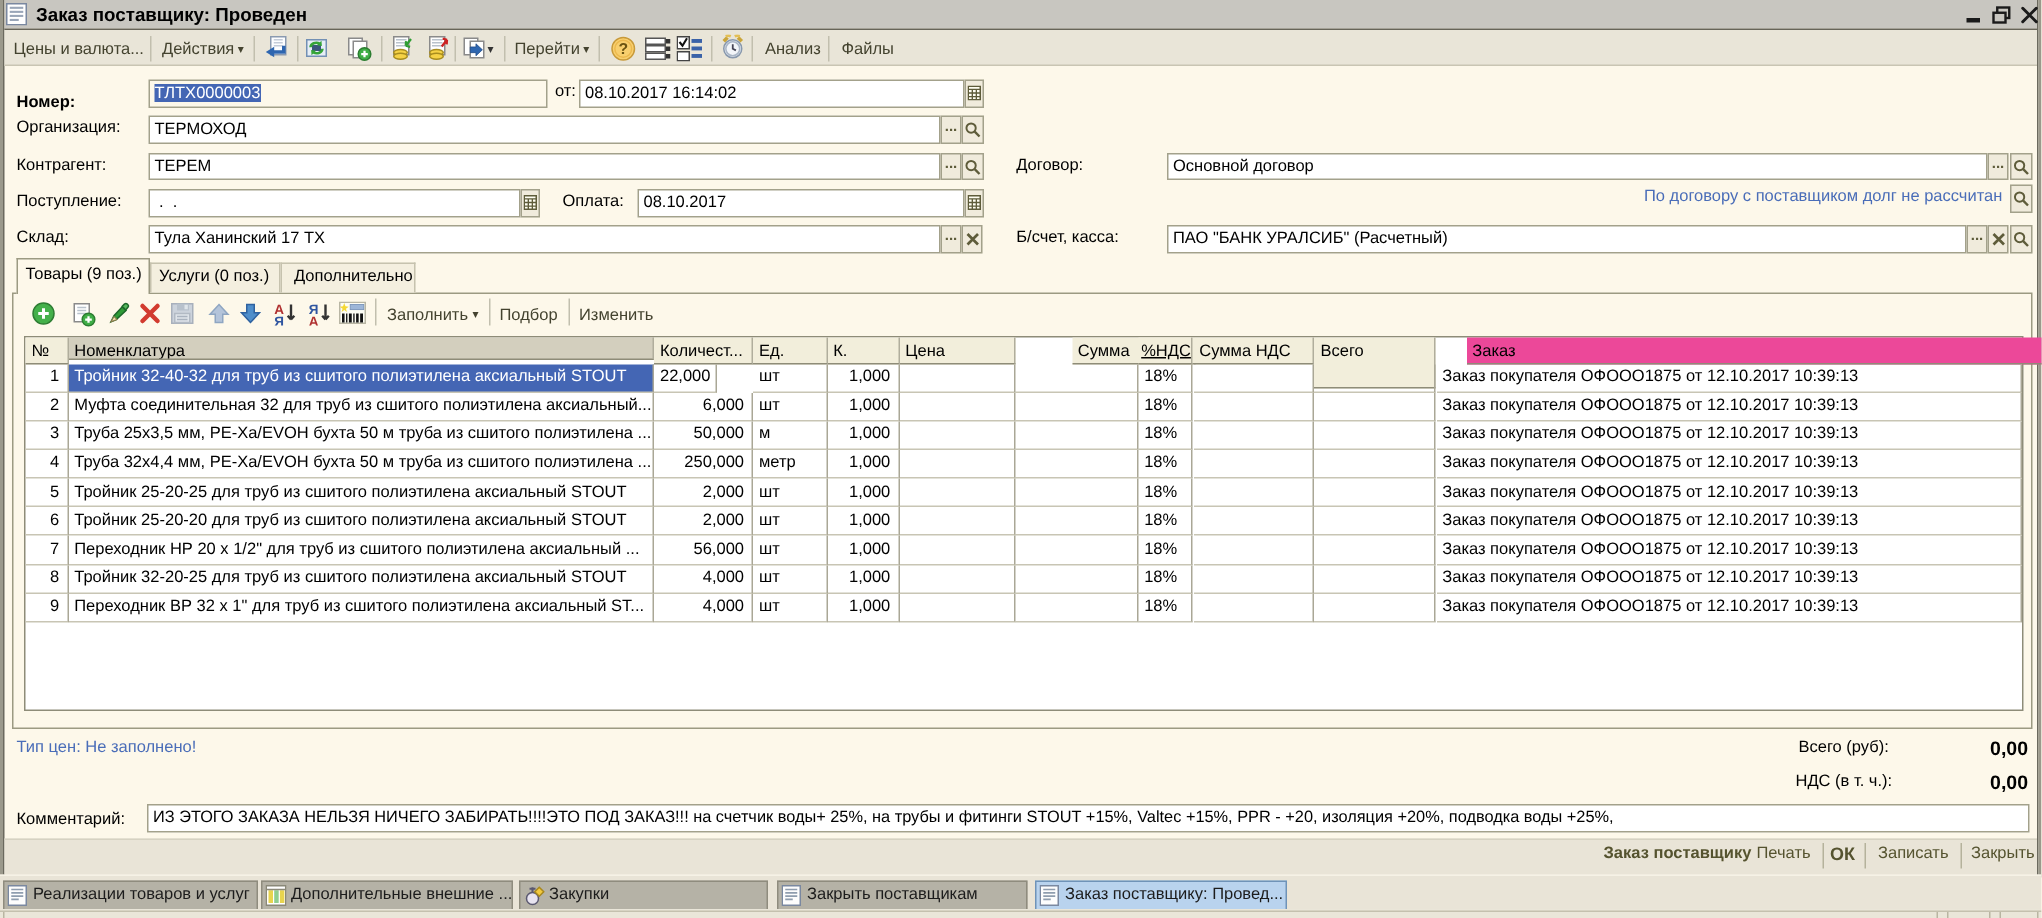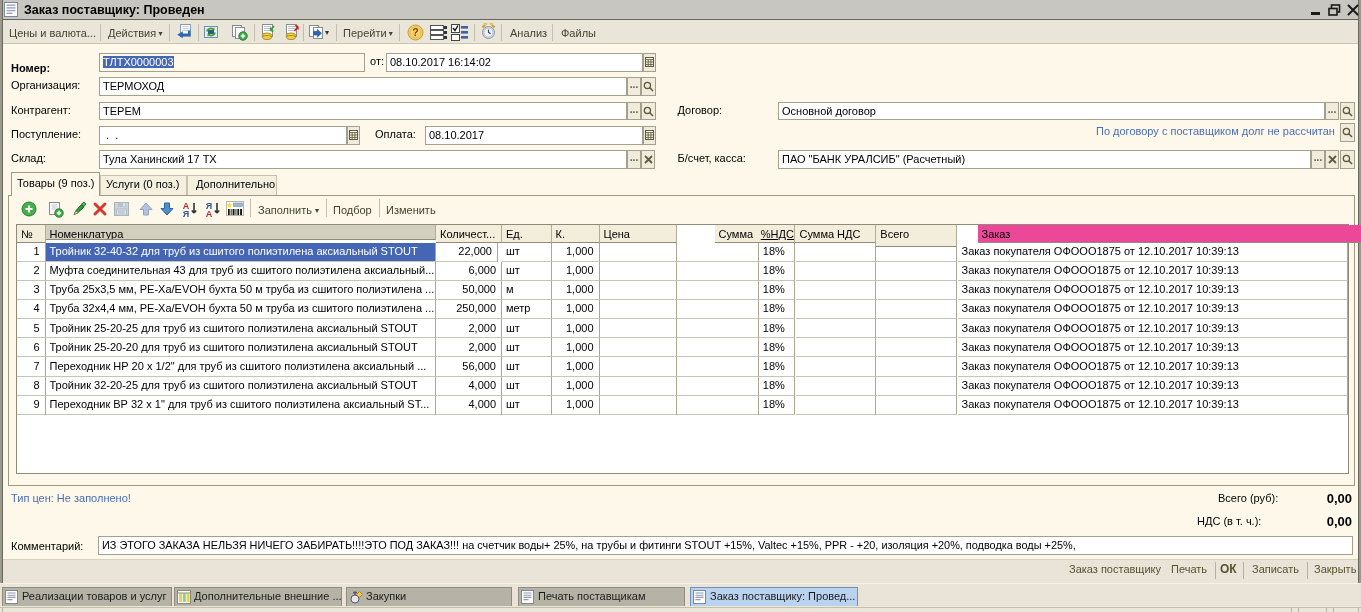--- a/index.html
+++ b/index.html
@@ -247,35 +247,35 @@
 <div class="abs" style="left:16px;top:224px;width:1333px;height:250px;background:#ffffff;border:1px solid #8e8c78;"></div>
 <div class="abs" style="left:17px;top:225px;width:28.5px;height:17.5px;background:#f2eedb;border-right:1px solid #b0ad9c;border-bottom:1px solid #8e8c78;padding:2.5px 4px;overflow:hidden;white-space:nowrap;font-size:11px;">№</div>
 <div class="abs" style="left:45.5px;top:225px;width:390.5px;height:15px;background:#d3cfbe;border-right:1px solid #b0ad9c;border-bottom:1px solid #8e8c78;padding:2.5px 4px;overflow:hidden;white-space:nowrap;font-size:11px;">Номенклатура</div>
 <div class="abs" style="left:436px;top:225px;width:66px;height:17.5px;background:#f2eedb;border-right:1px solid #b0ad9c;border-bottom:1px solid #8e8c78;padding:2.5px 4px;overflow:hidden;white-space:nowrap;font-size:11px;">Количест...</div>
 <div class="abs" style="left:502px;top:225px;width:49.5px;height:17.5px;background:#f2eedb;border-right:1px solid #b0ad9c;border-bottom:1px solid #8e8c78;padding:2.5px 4px;overflow:hidden;white-space:nowrap;font-size:11px;">Ед.</div>
 <div class="abs" style="left:551.5px;top:225px;width:48.0px;height:17.5px;background:#f2eedb;border-right:1px solid #b0ad9c;border-bottom:1px solid #8e8c78;padding:2.5px 4px;overflow:hidden;white-space:nowrap;font-size:11px;">К.</div>
 <div class="abs" style="left:599.5px;top:225px;width:77.0px;height:17.5px;background:#f2eedb;border-right:1px solid #b0ad9c;border-bottom:1px solid #8e8c78;padding:2.5px 4px;overflow:hidden;white-space:nowrap;font-size:11px;">Цена</div>
 <div class="abs" style="left:676.5px;top:225px;width:82.29999999999995px;height:17.5px;background:#f2eedb;border-right:1px solid #b0ad9c;border-bottom:1px solid #8e8c78;padding:2.5px 4px;overflow:hidden;white-space:nowrap;font-size:11px;margin-left:38px;">Сумма</div>
 <div class="abs" style="left:758.8px;top:225px;width:36.700000000000045px;height:17.5px;background:#f2eedb;border-right:1px solid #b0ad9c;border-bottom:1px solid #8e8c78;padding:2.5px 2px;overflow:hidden;white-space:nowrap;font-size:11px;text-decoration:underline;">%НДС</div>
 <div class="abs" style="left:795.5px;top:225px;width:80.79999999999995px;height:17.5px;background:#f2eedb;border-right:1px solid #b0ad9c;border-bottom:1px solid #8e8c78;padding:2.5px 4px;overflow:hidden;white-space:nowrap;font-size:11px;">Сумма НДС</div>
-<div class="abs" style="left:876.3px;top:225px;width:81.20000000000005px;height:22px;background:#f2eedb;border-right:1px solid #b0ad9c;border-bottom:1px solid #8e8c78;padding:2.5px 4px;overflow:hidden;white-space:nowrap;font-size:11px;">Всего</div>
+<div class="abs" style="left:876.3px;top:225px;width:81.20000000000005px;height:34px;background:#f2eedb;border-right:1px solid #b0ad9c;border-bottom:1px solid #8e8c78;padding:2.5px 4px;overflow:hidden;white-space:nowrap;font-size:11px;">Всего</div>
 <div class="abs" style="left:957.5px;top:225px;width:390.5px;height:17.5px;background:#ec4899;border-right:1px solid #b0ad9c;border-bottom:1px solid #8e8c78;padding:2.5px 4px;overflow:hidden;white-space:nowrap;font-size:11px;margin-left:20px;">Заказ</div>
 <div class="abs" style="left:17px;top:242.5px;width:28.5px;height:19.15px;border-right:1px solid #aaa796;border-bottom:1px solid #c8c5b4;padding:2.5px 5px 2.5px 4px;overflow:hidden;white-space:nowrap;font-size:11px;text-align:right;">1</div>
 <div class="abs" style="left:45.5px;top:242.5px;width:390.5px;height:19.15px;border-right:1px solid #aaa796;border-bottom:1px solid #c8c5b4;padding:2.5px 2px 2.5px 4px;overflow:hidden;white-space:nowrap;font-size:11px;text-align:left;background:#4466b4;color:#fff;">Тройник 32-40-32 для труб из сшитого полиэтилена аксиальный STOUT</div>
-<div class="abs" style="left:436px;top:242.5px;width:62px;height:19.15px;border-right:1px solid #aaa796;border-bottom:1px solid #c8c5b4;padding:2.5px 5px 2.5px 4px;overflow:hidden;white-space:nowrap;font-size:11px;text-align:right;">22,000</div>
+<div class="abs" style="left:436px;top:242.5px;width:42px;height:19.15px;border-right:1px solid #aaa796;border-bottom:1px solid #c8c5b4;padding:2.5px 5px 2.5px 4px;overflow:hidden;white-space:nowrap;font-size:11px;text-align:center;">22,000</div>
 <div class="abs" style="left:502px;top:242.5px;width:49.5px;height:19.15px;border-right:1px solid #aaa796;border-bottom:1px solid #c8c5b4;padding:2.5px 2px 2.5px 4px;overflow:hidden;white-space:nowrap;font-size:11px;text-align:left;">шт</div>
 <div class="abs" style="left:551.5px;top:242.5px;width:48.0px;height:19.15px;border-right:1px solid #aaa796;border-bottom:1px solid #c8c5b4;padding:2.5px 5px 2.5px 4px;overflow:hidden;white-space:nowrap;font-size:11px;text-align:right;">1,000</div>
 <div class="abs" style="left:599.5px;top:242.5px;width:77.0px;height:19.15px;border-right:1px solid #aaa796;border-bottom:1px solid #c8c5b4;padding:2.5px 2px 2.5px 4px;overflow:hidden;white-space:nowrap;font-size:11px;text-align:left;"></div>
 <div class="abs" style="left:676.5px;top:242.5px;width:82.29999999999995px;height:19.15px;border-right:1px solid #aaa796;border-bottom:1px solid #c8c5b4;padding:2.5px 2px 2.5px 4px;overflow:hidden;white-space:nowrap;font-size:11px;text-align:left;"></div>
 <div class="abs" style="left:758.8px;top:242.5px;width:36.700000000000045px;height:19.15px;border-right:1px solid #aaa796;border-bottom:1px solid #c8c5b4;padding:2.5px 2px 2.5px 4px;overflow:hidden;white-space:nowrap;font-size:11px;text-align:left;">18%</div>
 <div class="abs" style="left:795.5px;top:242.5px;width:80.79999999999995px;height:19.15px;border-right:1px solid #aaa796;border-bottom:1px solid #c8c5b4;padding:2.5px 2px 2.5px 4px;overflow:hidden;white-space:nowrap;font-size:11px;text-align:left;"></div>
 <div class="abs" style="left:876.3px;top:242.5px;width:81.20000000000005px;height:19.15px;border-right:1px solid #aaa796;border-bottom:1px solid #c8c5b4;padding:2.5px 2px 2.5px 4px;overflow:hidden;white-space:nowrap;font-size:11px;text-align:left;"></div>
 <div class="abs" style="left:957.5px;top:242.5px;width:390.5px;height:19.15px;border-right:1px solid #aaa796;border-bottom:1px solid #c8c5b4;padding:2.5px 2px 2.5px 4px;overflow:hidden;white-space:nowrap;font-size:11px;text-align:left;">Заказ покупателя ОФООО1875 от 12.10.2017 10:39:13</div>
 <div class="abs" style="left:17px;top:261.65px;width:28.5px;height:19.15px;border-right:1px solid #aaa796;border-bottom:1px solid #c8c5b4;padding:2.5px 5px 2.5px 4px;overflow:hidden;white-space:nowrap;font-size:11px;text-align:right;">2</div>
-<div class="abs" style="left:45.5px;top:261.65px;width:390.5px;height:19.15px;border-right:1px solid #aaa796;border-bottom:1px solid #c8c5b4;padding:2.5px 2px 2.5px 4px;overflow:hidden;white-space:nowrap;font-size:11px;text-align:left;">Муфта соединительная 43 для труб из сшитого полиэтилена аксиальный...</div>
+<div class="abs" style="left:45.5px;top:261.65px;width:390.5px;height:19.15px;border-right:1px solid #aaa796;border-bottom:1px solid #c8c5b4;padding:2.5px 2px 2.5px 4px;overflow:hidden;white-space:nowrap;font-size:11px;text-align:left;">Муфта соединительная 32 для труб из сшитого полиэтилена аксиальный...</div>
 <div class="abs" style="left:436px;top:261.65px;width:66px;height:19.15px;border-right:1px solid #aaa796;border-bottom:1px solid #c8c5b4;padding:2.5px 5px 2.5px 4px;overflow:hidden;white-space:nowrap;font-size:11px;text-align:right;">6,000</div>
 <div class="abs" style="left:502px;top:261.65px;width:49.5px;height:19.15px;border-right:1px solid #aaa796;border-bottom:1px solid #c8c5b4;padding:2.5px 2px 2.5px 4px;overflow:hidden;white-space:nowrap;font-size:11px;text-align:left;">шт</div>
 <div class="abs" style="left:551.5px;top:261.65px;width:48.0px;height:19.15px;border-right:1px solid #aaa796;border-bottom:1px solid #c8c5b4;padding:2.5px 5px 2.5px 4px;overflow:hidden;white-space:nowrap;font-size:11px;text-align:right;">1,000</div>
 <div class="abs" style="left:599.5px;top:261.65px;width:77.0px;height:19.15px;border-right:1px solid #aaa796;border-bottom:1px solid #c8c5b4;padding:2.5px 2px 2.5px 4px;overflow:hidden;white-space:nowrap;font-size:11px;text-align:left;"></div>
 <div class="abs" style="left:676.5px;top:261.65px;width:82.29999999999995px;height:19.15px;border-right:1px solid #aaa796;border-bottom:1px solid #c8c5b4;padding:2.5px 2px 2.5px 4px;overflow:hidden;white-space:nowrap;font-size:11px;text-align:left;"></div>
 <div class="abs" style="left:758.8px;top:261.65px;width:36.700000000000045px;height:19.15px;border-right:1px solid #aaa796;border-bottom:1px solid #c8c5b4;padding:2.5px 2px 2.5px 4px;overflow:hidden;white-space:nowrap;font-size:11px;text-align:left;">18%</div>
 <div class="abs" style="left:795.5px;top:261.65px;width:80.79999999999995px;height:19.15px;border-right:1px solid #aaa796;border-bottom:1px solid #c8c5b4;padding:2.5px 2px 2.5px 4px;overflow:hidden;white-space:nowrap;font-size:11px;text-align:left;"></div>
 <div class="abs" style="left:876.3px;top:261.65px;width:81.20000000000005px;height:19.15px;border-right:1px solid #aaa796;border-bottom:1px solid #c8c5b4;padding:2.5px 2px 2.5px 4px;overflow:hidden;white-space:nowrap;font-size:11px;text-align:left;"></div>
 <div class="abs" style="left:957.5px;top:261.65px;width:390.5px;height:19.15px;border-right:1px solid #aaa796;border-bottom:1px solid #c8c5b4;padding:2.5px 2px 2.5px 4px;overflow:hidden;white-space:nowrap;font-size:11px;text-align:left;">Заказ покупателя ОФООО1875 от 12.10.2017 10:39:13</div>
 <div class="abs" style="left:17px;top:280.8px;width:28.5px;height:19.15px;border-right:1px solid #aaa796;border-bottom:1px solid #c8c5b4;padding:2.5px 5px 2.5px 4px;overflow:hidden;white-space:nowrap;font-size:11px;text-align:right;">3</div>
@@ -349,28 +349,28 @@
 <div class="abs" style="left:436px;top:395.7px;width:66px;height:19.15px;border-right:1px solid #aaa796;border-bottom:1px solid #c8c5b4;padding:2.5px 5px 2.5px 4px;overflow:hidden;white-space:nowrap;font-size:11px;text-align:right;">4,000</div>
 <div class="abs" style="left:502px;top:395.7px;width:49.5px;height:19.15px;border-right:1px solid #aaa796;border-bottom:1px solid #c8c5b4;padding:2.5px 2px 2.5px 4px;overflow:hidden;white-space:nowrap;font-size:11px;text-align:left;">шт</div>
 <div class="abs" style="left:551.5px;top:395.7px;width:48.0px;height:19.15px;border-right:1px solid #aaa796;border-bottom:1px solid #c8c5b4;padding:2.5px 5px 2.5px 4px;overflow:hidden;white-space:nowrap;font-size:11px;text-align:right;">1,000</div>
 <div class="abs" style="left:599.5px;top:395.7px;width:77.0px;height:19.15px;border-right:1px solid #aaa796;border-bottom:1px solid #c8c5b4;padding:2.5px 2px 2.5px 4px;overflow:hidden;white-space:nowrap;font-size:11px;text-align:left;"></div>
 <div class="abs" style="left:676.5px;top:395.7px;width:82.29999999999995px;height:19.15px;border-right:1px solid #aaa796;border-bottom:1px solid #c8c5b4;padding:2.5px 2px 2.5px 4px;overflow:hidden;white-space:nowrap;font-size:11px;text-align:left;"></div>
 <div class="abs" style="left:758.8px;top:395.7px;width:36.700000000000045px;height:19.15px;border-right:1px solid #aaa796;border-bottom:1px solid #c8c5b4;padding:2.5px 2px 2.5px 4px;overflow:hidden;white-space:nowrap;font-size:11px;text-align:left;">18%</div>
 <div class="abs" style="left:795.5px;top:395.7px;width:80.79999999999995px;height:19.15px;border-right:1px solid #aaa796;border-bottom:1px solid #c8c5b4;padding:2.5px 2px 2.5px 4px;overflow:hidden;white-space:nowrap;font-size:11px;text-align:left;"></div>
 <div class="abs" style="left:876.3px;top:395.7px;width:81.20000000000005px;height:19.15px;border-right:1px solid #aaa796;border-bottom:1px solid #c8c5b4;padding:2.5px 2px 2.5px 4px;overflow:hidden;white-space:nowrap;font-size:11px;text-align:left;"></div>
 <div class="abs" style="left:957.5px;top:395.7px;width:390.5px;height:19.15px;border-right:1px solid #aaa796;border-bottom:1px solid #c8c5b4;padding:2.5px 2px 2.5px 4px;overflow:hidden;white-space:nowrap;font-size:11px;text-align:left;">Заказ покупателя ОФООО1875 от 12.10.2017 10:39:13</div>
 <div class="lbl" style="left:11px;top:492px;color:#4a6db8;">Тип цен: Не заполнено!</div>
-<div class="lbl" style="left:1199px;top:492px;margin-left:19px;">Всего (руб):</div>
+<div class="lbl" style="left:1199px;top:492px;">Всего (руб):</div>
 <div class="lbl" style="left:1260px;top:491px;width:92px;text-align:right;font-weight:bold;font-size:13px;">0,00</div>
 <div class="lbl" style="left:1197px;top:515px;">НДС (в т. ч.):</div>
 <div class="lbl" style="left:1260px;top:514px;width:92px;text-align:right;font-weight:bold;font-size:13px;">0,00</div>
 <div class="lbl" style="left:11px;top:539.5px;">Комментарий:</div>
 <div class="fld" style="left:98px;top:536px;width:1255px;height:19px;font-size:10.9px;">ИЗ ЭТОГО ЗАКАЗА НЕЛЬЗЯ НИЧЕГО ЗАБИРАТЬ!!!!ЭТО ПОД ЗАКАЗ!!! на счетчик воды+ 25%, на трубы и фитинги STOUT +15%, Valtec +15%, PPR - +20, изоляция +20%, подводка воды +25%,</div>
 <div class="abs" style="left:3px;top:559px;width:1355px;height:24px;background:#e9e4d7;border-top:1px solid #d6d2c2;"></div>
-<div class="lbl" style="left:1069px;top:562.5px;color:#55532f;">Заказ поставщику</div>
+<div class="lbl" style="left:1069px;top:562.5px;color:#55532f;font-weight:bold;">Заказ поставщику</div>
 <div class="lbl" style="left:1171px;top:562.5px;color:#55532f;">Печать</div>
 <div class="lbl" style="left:1220px;top:562.5px;color:#55532f;font-weight:bold;font-size:12px;top:561.5px;">ОК</div>
 <div class="lbl" style="left:1252px;top:562.5px;color:#55532f;">Записать</div>
 <div class="lbl" style="left:1314px;top:562.5px;color:#55532f;">Закрыть</div>
 <div class="sep" style="left:1215px;top:562px;height:17px;background:#b5b29c;"></div>
 <div class="sep" style="left:1243px;top:562px;height:17px;background:#b5b29c;"></div>
 <div class="sep" style="left:1307px;top:562px;height:17px;background:#b5b29c;"></div>
 <div class="abs" style="left:0;top:583px;width:1361px;height:29px;background:#e9e4d7;border-top:1px solid #f6f2e6;"></div>
 <div class="abs" style="left:2px;top:587px;width:170px;height:20px;background:#b5b2a6;border:1px solid #8f8c7e;"></div>
 <svg class="abs" style="left:5px;top:590px" width="14" height="14" viewBox="0 0 14 14">
@@ -392,21 +392,21 @@
 <circle cx="6" cy="9" r="4" fill="#e8e4f0" stroke="#5a5870"></circle>
 <path d="M6 5 L6 1.5 M4 2.5 h4" stroke="#5a5870" stroke-width="1.4"></path>
 <path d="M10.5 1.5 L13.5 4.5 L10.5 7.5 L7.5 4.5 Z" fill="#f2c93e" stroke="#a8881f"></path>
 </svg>
 <div class="lbl" style="left:366px;top:590px;color:#1c1c1c;">Закупки</div>
 <div class="abs" style="left:518px;top:587px;width:167px;height:20px;background:#b5b2a6;border:1px solid #8f8c7e;"></div>
 <svg class="abs" style="left:521px;top:590px" width="14" height="14" viewBox="0 0 14 14">
 <rect x="0.5" y="0.5" width="12" height="13" fill="#fdfdfd" stroke="#7a88a0"></rect>
 <path d="M2.5 3 h8 M2.5 5.2 h8 M2.5 7.4 h8 M2.5 9.6 h5" stroke="#8f9dae" stroke-width="1.1"></path>
 </svg>
-<div class="lbl" style="left:538px;top:590px;color:#1c1c1c;">Печать поставщикам</div>
+<div class="lbl" style="left:538px;top:590px;color:#1c1c1c;">Закрыть поставщикам</div>
 <div class="abs" style="left:690px;top:587px;width:168px;height:20px;background:#b9d3ee;border:1px solid #6f93b8;"></div>
 <svg class="abs" style="left:693px;top:590px" width="14" height="14" viewBox="0 0 14 14">
 <rect x="0.5" y="0.5" width="12" height="13" fill="#fdfdfd" stroke="#7a88a0"></rect>
 <path d="M2.5 3 h8 M2.5 5.2 h8 M2.5 7.4 h8 M2.5 9.6 h5" stroke="#8f9dae" stroke-width="1.1"></path>
 </svg>
 <div class="lbl" style="left:710px;top:590px;color:#1c1c1c;">Заказ поставщику: Провед...</div>
 <div class="abs" style="left:0;top:606px;width:1361px;height:6px;background:#eae6d9;"></div>
 <div class="abs" style="left:0;top:607px;width:1361px;height:1px;background:#c4c0ae;"></div>
 <div class="abs" style="left:2px;top:608px;width:1290px;height:4px;border-left:1px solid #b9b5a2;border-right:1px solid #b9b5a2;"></div>
 <div class="abs" style="left:1298px;top:608px;width:29px;height:4px;border-left:1px solid #b9b5a2;border-right:1px solid #b9b5a2;"></div>

